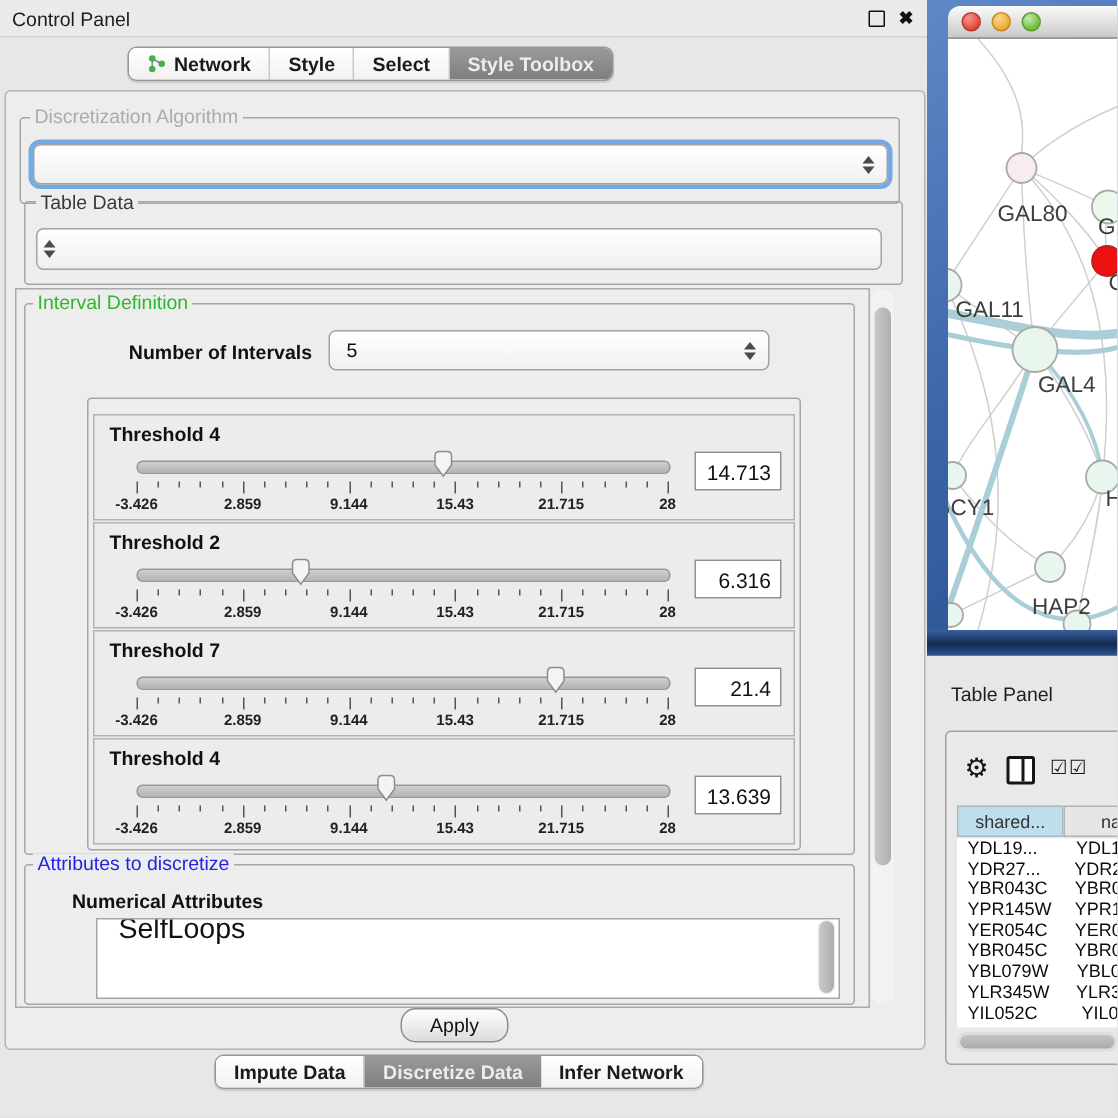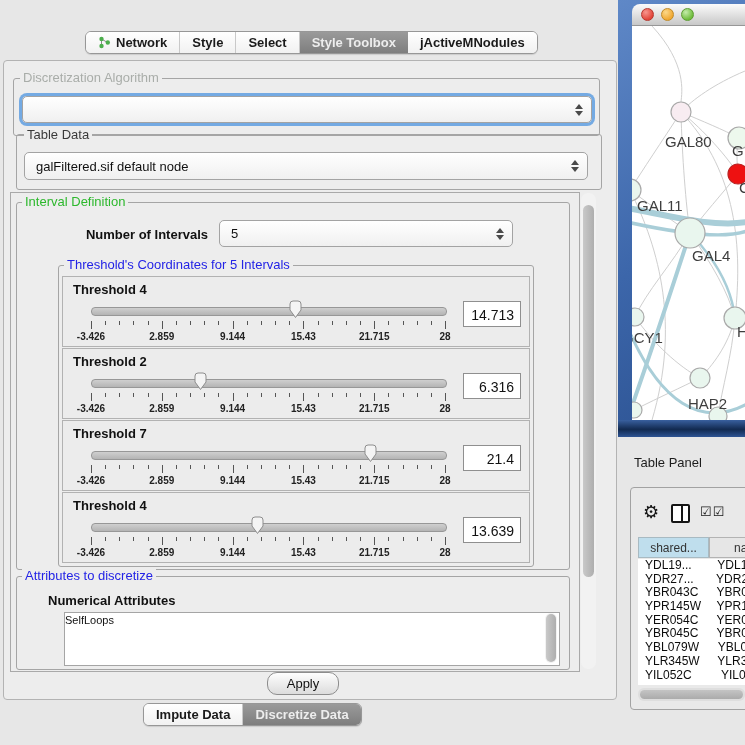--- a/index.html
+++ b/index.html
@@ -55,21 +55,21 @@
   .sl-thumb{position:absolute;top:1px;width:15px;height:19px;}
   .ticks{position:absolute;left:4px;top:22px;width:354px;height:9px;}
   .ticks i{position:absolute;top:0;width:1px;height:4px;background:#555;}
   .ticks i.major{height:8px;}
   .tick-labels{position:absolute;left:4px;top:32px;width:354px;height:10px;}
   .ticklab{position:absolute;transform:translateX(-50%);font-size:10px;font-weight:700;color:#222;white-space:nowrap;}
   .valbox{position:absolute;left:400px;top:24px;width:58px;height:26px;background:#fff;border:1px solid #8f8f8f;
     font-size:14px;color:#111;text-align:right;line-height:26px;padding-right:6px;box-sizing:border-box;}
   
   #attr-list{left:64px;top:612px;width:494px;height:52px;background:#fff;border:1px solid #a5a5a5;overflow:hidden;}
-  #attr-list .it{font-size:11px;color:#111;height:14px;line-height:14px;}
+  #attr-list .it{font-size:19px;color:#111;padding-left:14px;height:14px;line-height:14px;}
   
   .btn{position:absolute;background:linear-gradient(#fefefe,#dcdcdc);border:1px solid #8d8d8d;border-radius:10px;
     font-size:13px;color:#111;text-align:center;}
   
   #blue-frame{left:618px;top:0;width:127px;height:437px;
     background:linear-gradient(150deg,#5f88c7 0%,#3c66aa 55%,#2b5190 100%);}
   #blue-bottom{left:618px;top:420px;width:127px;height:17px;
     background:linear-gradient(#39609f 0%,#122a50 55%,#2e5494 100%);}
   #mac-titlebar{left:632px;top:4px;width:113px;height:22px;border-top-left-radius:8px;
     background:linear-gradient(#fbfbfb,#c8c8c8);border-bottom:1px solid #979797;display:flex;align-items:center;padding-left:9px;gap:7px;box-sizing:border-box;}
@@ -90,20 +90,27 @@
   .trow .c2{padding-left:7px;overflow:hidden;}
   .hscroll{position:absolute;background:#dedede;border-radius:6px;}
   .hthumb{position:absolute;background:linear-gradient(#c4c4c4,#ababab);border-radius:5px;}
   svg text{font-family:"Liberation Sans",sans-serif;}
 </style>
 </head>
 <body>
 
 <div id="root">
 
+  <div class="abs" id="titlebar">
+    <span class="title">Control Panel</span>
+    <span class="win-ic">
+        <span class="min-box"></span>
+      </span>
+    <span class="win-ic" style="font-weight:bold;">✖</span>
+  </div>
 
   <div class="abs" style="left:85px;top:31px;">
     <div class="seg">
       <div class="s">
         <svg width="13" height="13" viewBox="0 0 13 13">
           <line x1="3.5" y1="3" x2="3.5" y2="10" stroke="#8a8a8a" stroke-width="1"></line>
           <line x1="3.5" y1="3" x2="9.5" y2="6.5" stroke="#8a8a8a" stroke-width="1"></line>
           <circle cx="3.5" cy="3" r="2.2" fill="#4cae4c"></circle>
           <circle cx="3.5" cy="10" r="2.2" fill="#4cae4c"></circle>
           <circle cx="9.8" cy="6.5" r="2.2" fill="#4cae4c"></circle>
@@ -112,43 +119,39 @@
       </div>
       <div class="s">
           <span>Style</span>
         </div>
       <div class="s">
           <span>Select</span>
         </div>
       <div class="s sel">
           <span>Style Toolbox</span>
         </div>
-      <div class="s">
-          <span>jActiveMNodules</span>
-        </div>
     </div>
   </div>
 
   <div class="abs" id="panel"></div>
 
   <div class="abs groupbox" style="left:13px;top:78px;width:585px;height:56px;"></div>
   <span class="abs grouplab faded-lab" style="left:20px;top:71px;">Discretization Algorithm</span>
   <div class="combo focusring" style="left:22px;top:96px;width:568px;height:25px;">
     <span class="val"></span>
     <span class="stepper">
         <span class="tri-up"></span>
         <span class="tri-dn"></span>
       </span>
   </div>
 
 
   <div class="abs groupbox" style="left:16px;top:134px;width:584px;height:54px;"></div>
   <span class="abs grouplab" style="left:24px;top:128px;color:#3a3a3a;z-index:5;">Table Data</span>
   <div class="combo" style="left:24px;top:152px;width:562px;height:26px;z-index:5;">
-    <span class="val">galFiltered.sif default node</span>
     <span class="stepper">
         <span class="tri-up"></span>
         <span class="tri-dn"></span>
       </span>
   </div>
 
   <div class="abs" id="innerbox"></div>
   <div class="vscroll" style="left:581px;top:193px;width:15px;height:476px;">
     <div class="vthumb" style="left:2px;top:12px;width:11px;height:372px;"></div>
   </div>
@@ -159,21 +162,20 @@
   <span class="abs" style="left:60px;top:227px;width:148px;text-align:right;font-size:13px;font-weight:bold;color:#111;">Number of Intervals</span>
   <div class="combo" style="left:219px;top:220px;width:292px;height:25px;">
     <span class="val">5</span>
     <span class="stepper">
         <span class="tri-up"></span>
         <span class="tri-dn"></span>
       </span>
   </div>
 
   <div class="abs groupbox" style="left:58px;top:265px;width:474px;height:300px;"></div>
-  <span class="abs grouplab blue-lab" style="left:64px;top:258px;">Threshold's Coordinates for 5 Intervals</span>
 
   <div class="thr" style="top:276px;">
     <span class="tlab">Threshold 4</span>
     <div class="sl-area">
       <div class="track"></div>
       <div class="sl-thumb" style="left: 200.828px;">
         <svg width="15" height="19">
             <path d="M2,4 Q2,1 5,1 L10,1 Q13,1 13,4 L13,10 L7.5,17.5 L2,10 Z" fill="#f4f4f4" stroke="#8d8d8d"></path>
           </svg>
       </div>
@@ -377,20 +379,23 @@
   <div class="btn" style="left:267px;top:672px;width:70px;height:21px;line-height:21px;">Apply</div>
 
   <div class="abs" style="left:143px;top:703px;">
     <div class="seg">
       <div class="s">
           <span>Impute Data</span>
         </div>
       <div class="s sel">
           <span>Discretize Data</span>
         </div>
+      <div class="s">
+          <span>Infer Network</span>
+        </div>
     </div>
   </div>
 
   <div class="abs" id="blue-frame"></div>
   <div class="abs" id="blue-bottom"></div>
   <div class="abs" id="mac-titlebar">
     <span class="light red"></span>
     <span class="light yellow"></span>
     <span class="light green"></span>
   </div>

